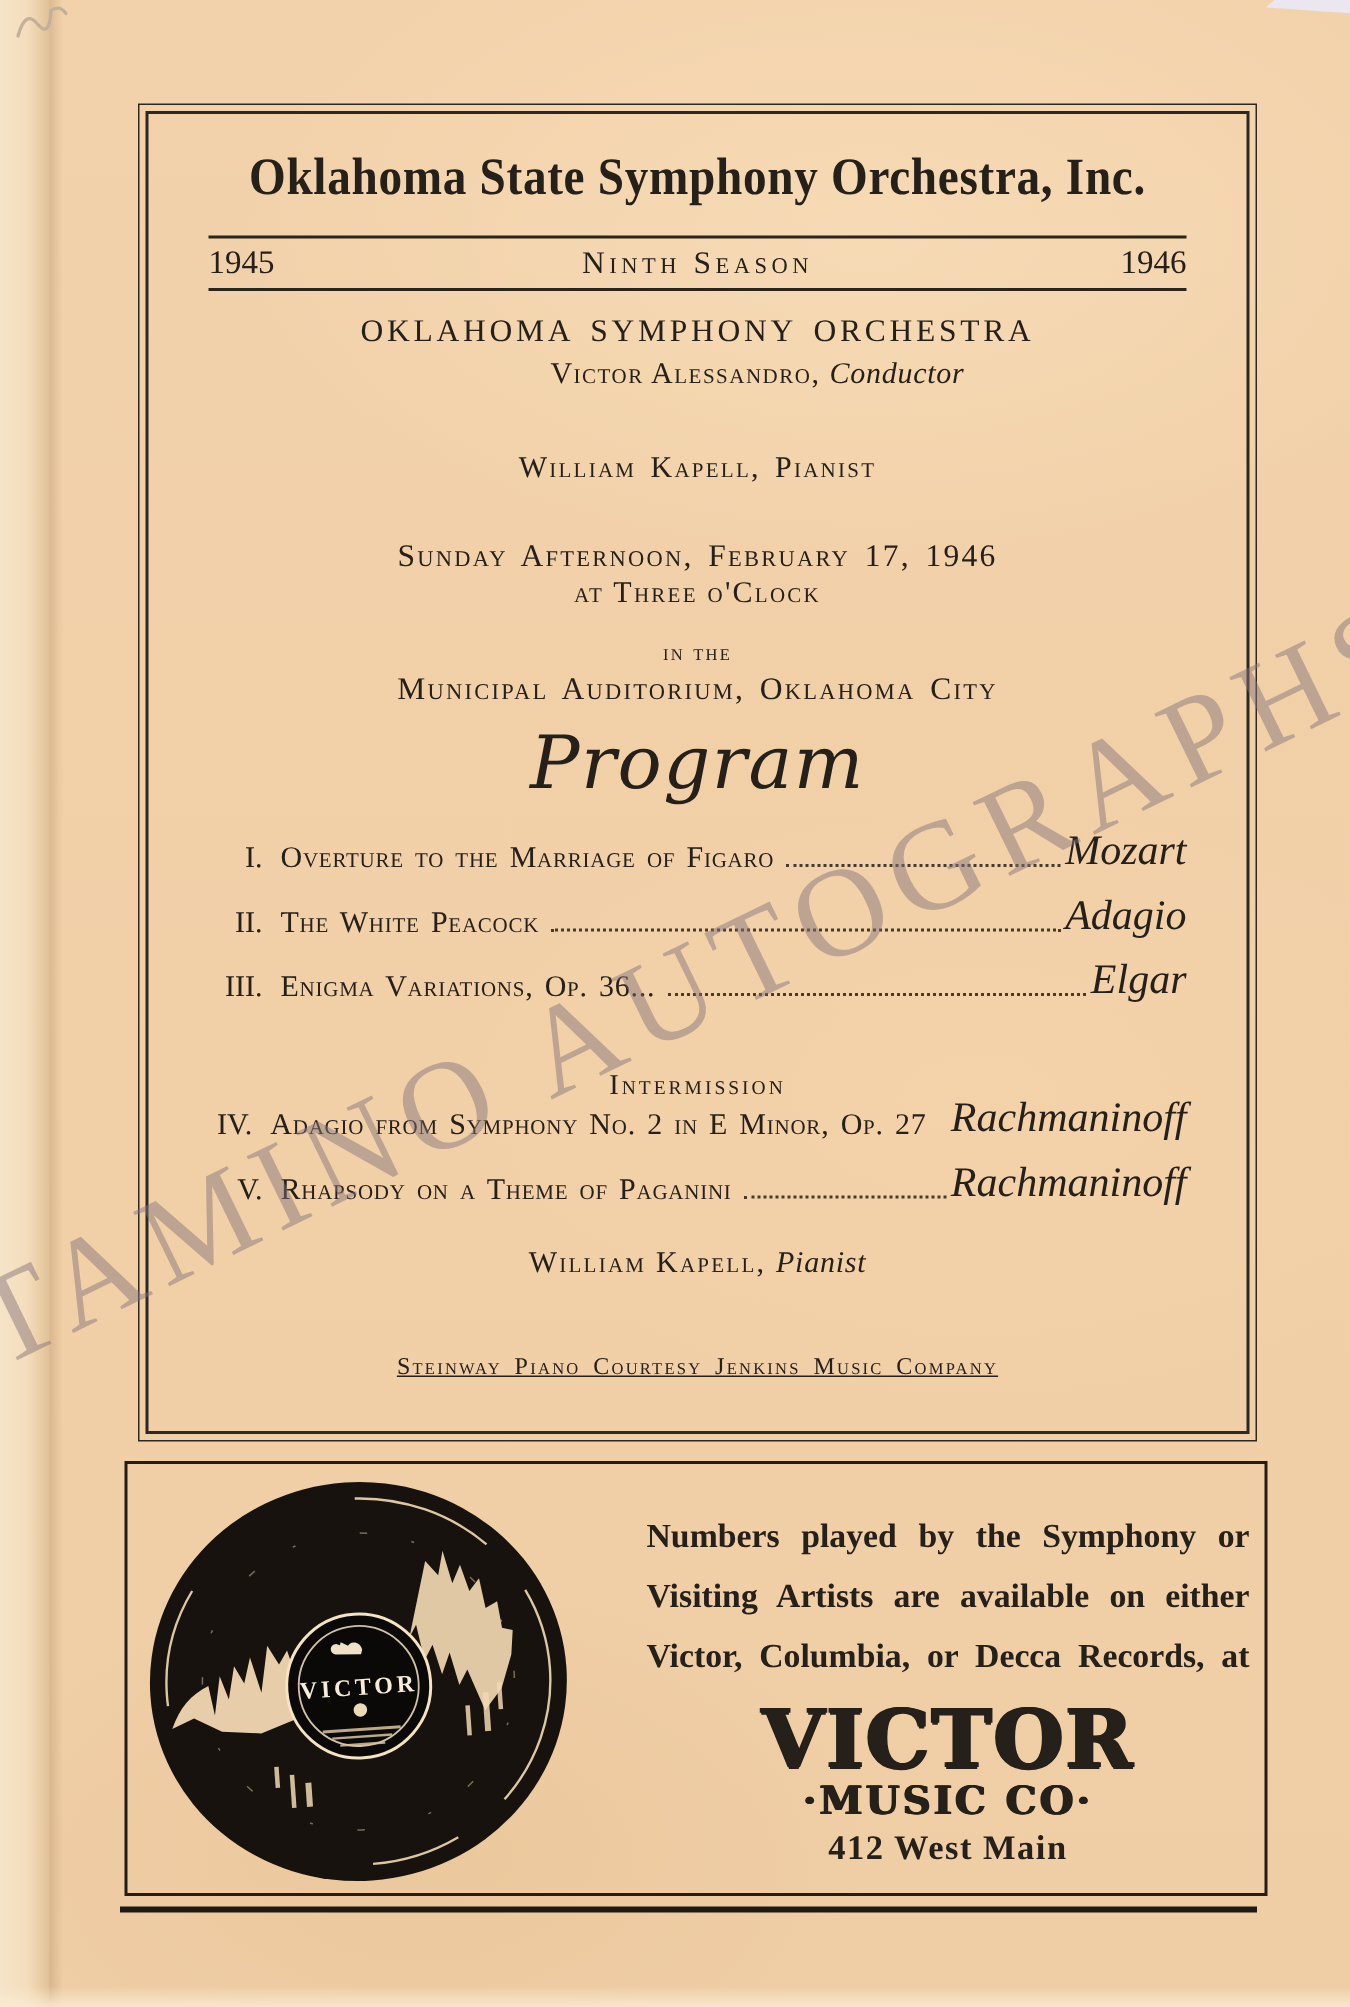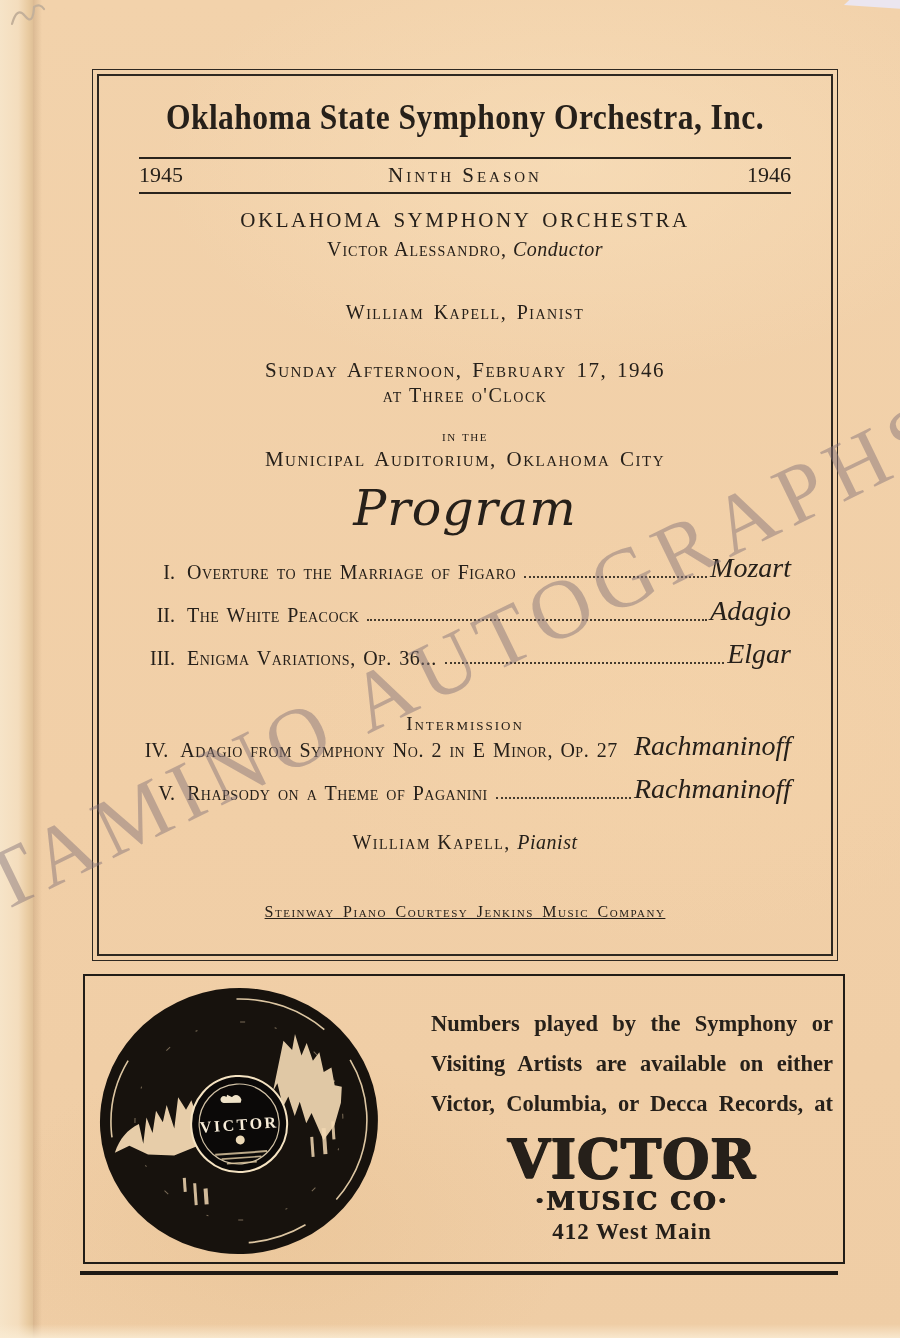--- a/index.html
+++ b/index.html
@@ -32,21 +32,21 @@
   .sc{font-variant:small-caps;}
 
   .masthead{top:22px;font-size:35px;font-weight:bold;letter-spacing:.5px;
     transform:scaleX(.9);transform-origin:50% 50%;white-space:nowrap;}
   .rule{position:absolute;left:40px;width:652px;height:2px;background:#2a241d;}
   .rule1{top:81px}.rule2{top:116px}
   .season{top:86px;left:40px;width:652px;display:flex;justify-content:space-between;
     align-items:baseline;font-size:22px;gap:16px;}
   .season .mid{font-size:21px;letter-spacing:3px;}
   .orchestra{top:132px;font-size:21px;letter-spacing:2.5px;word-spacing:4px;}
-  .conductor{top:162px;font-size:20px;letter-spacing:1px;}
+  .conductor{top:162px;font-size:20px;letter-spacing:1px;margin-left:40px;}
   .ital{font-style:italic;font-variant:normal;letter-spacing:.5px;}
   .soloist-top{top:225px;font-size:20px;letter-spacing:1.5px;word-spacing:3px;}
   .date1{top:282px;font-size:21px;letter-spacing:1.5px;word-spacing:3px;}
   .date2{top:308px;font-size:20px;letter-spacing:1.5px;}
   .venue-intro{top:351px;font-size:16px;letter-spacing:1.5px;}
   .venue{top:371px;font-size:21px;letter-spacing:1.5px;word-spacing:3px;}
   .script{top:404px;font-size:49px;font-style:italic;font-family:"DejaVu Serif",serif;
     letter-spacing:1px;}
 
   .rows{left:40px;width:652px;}

